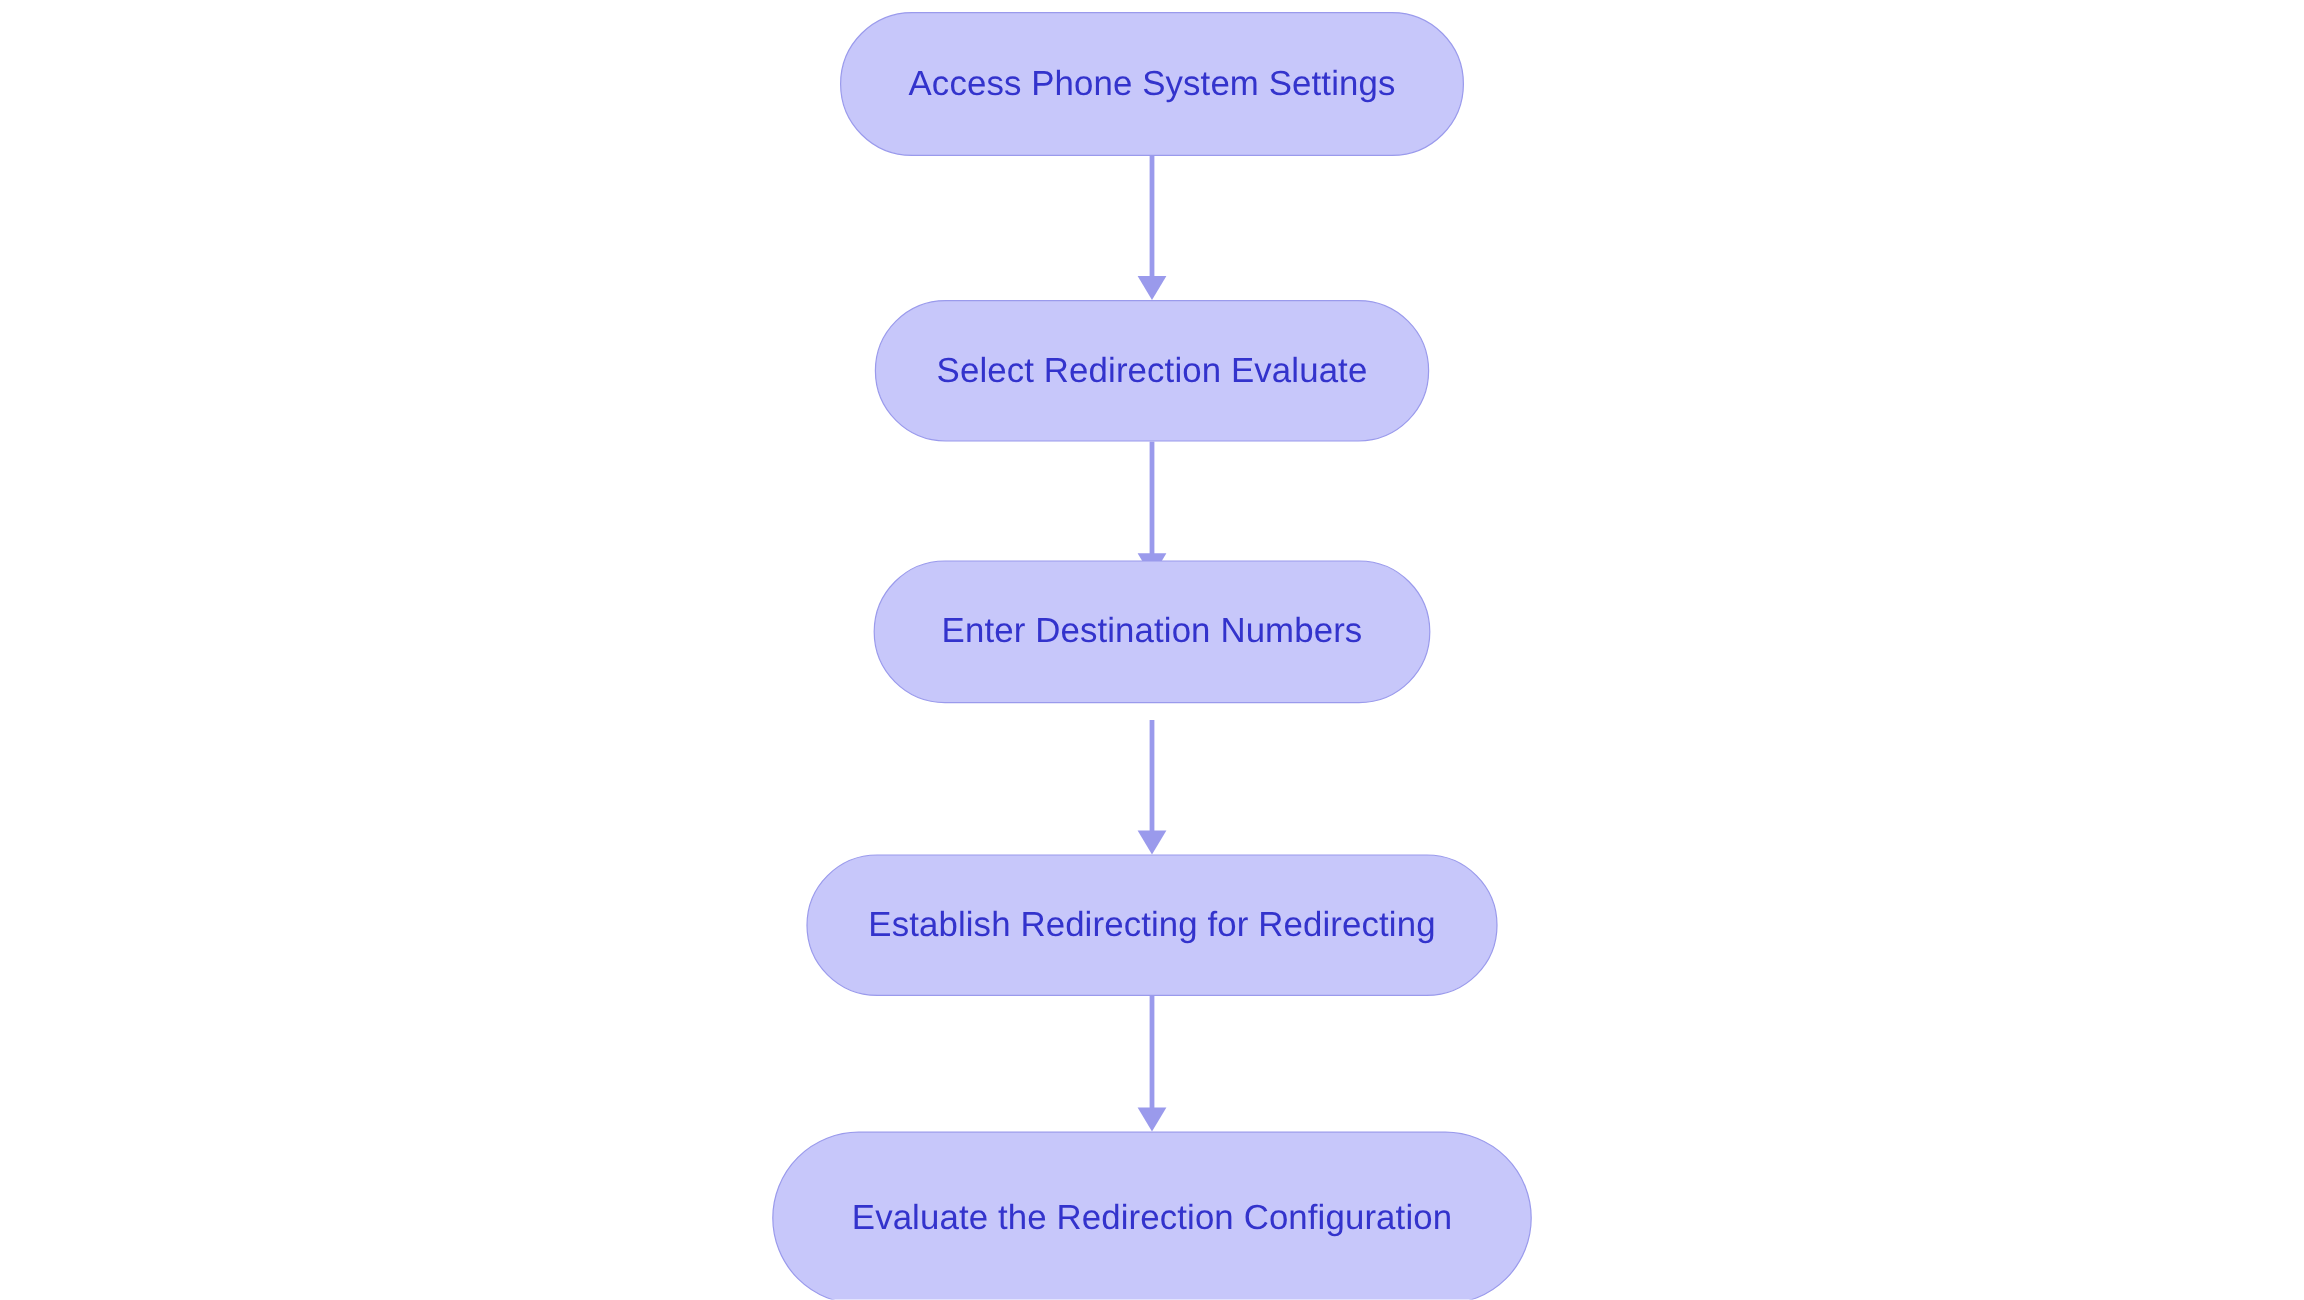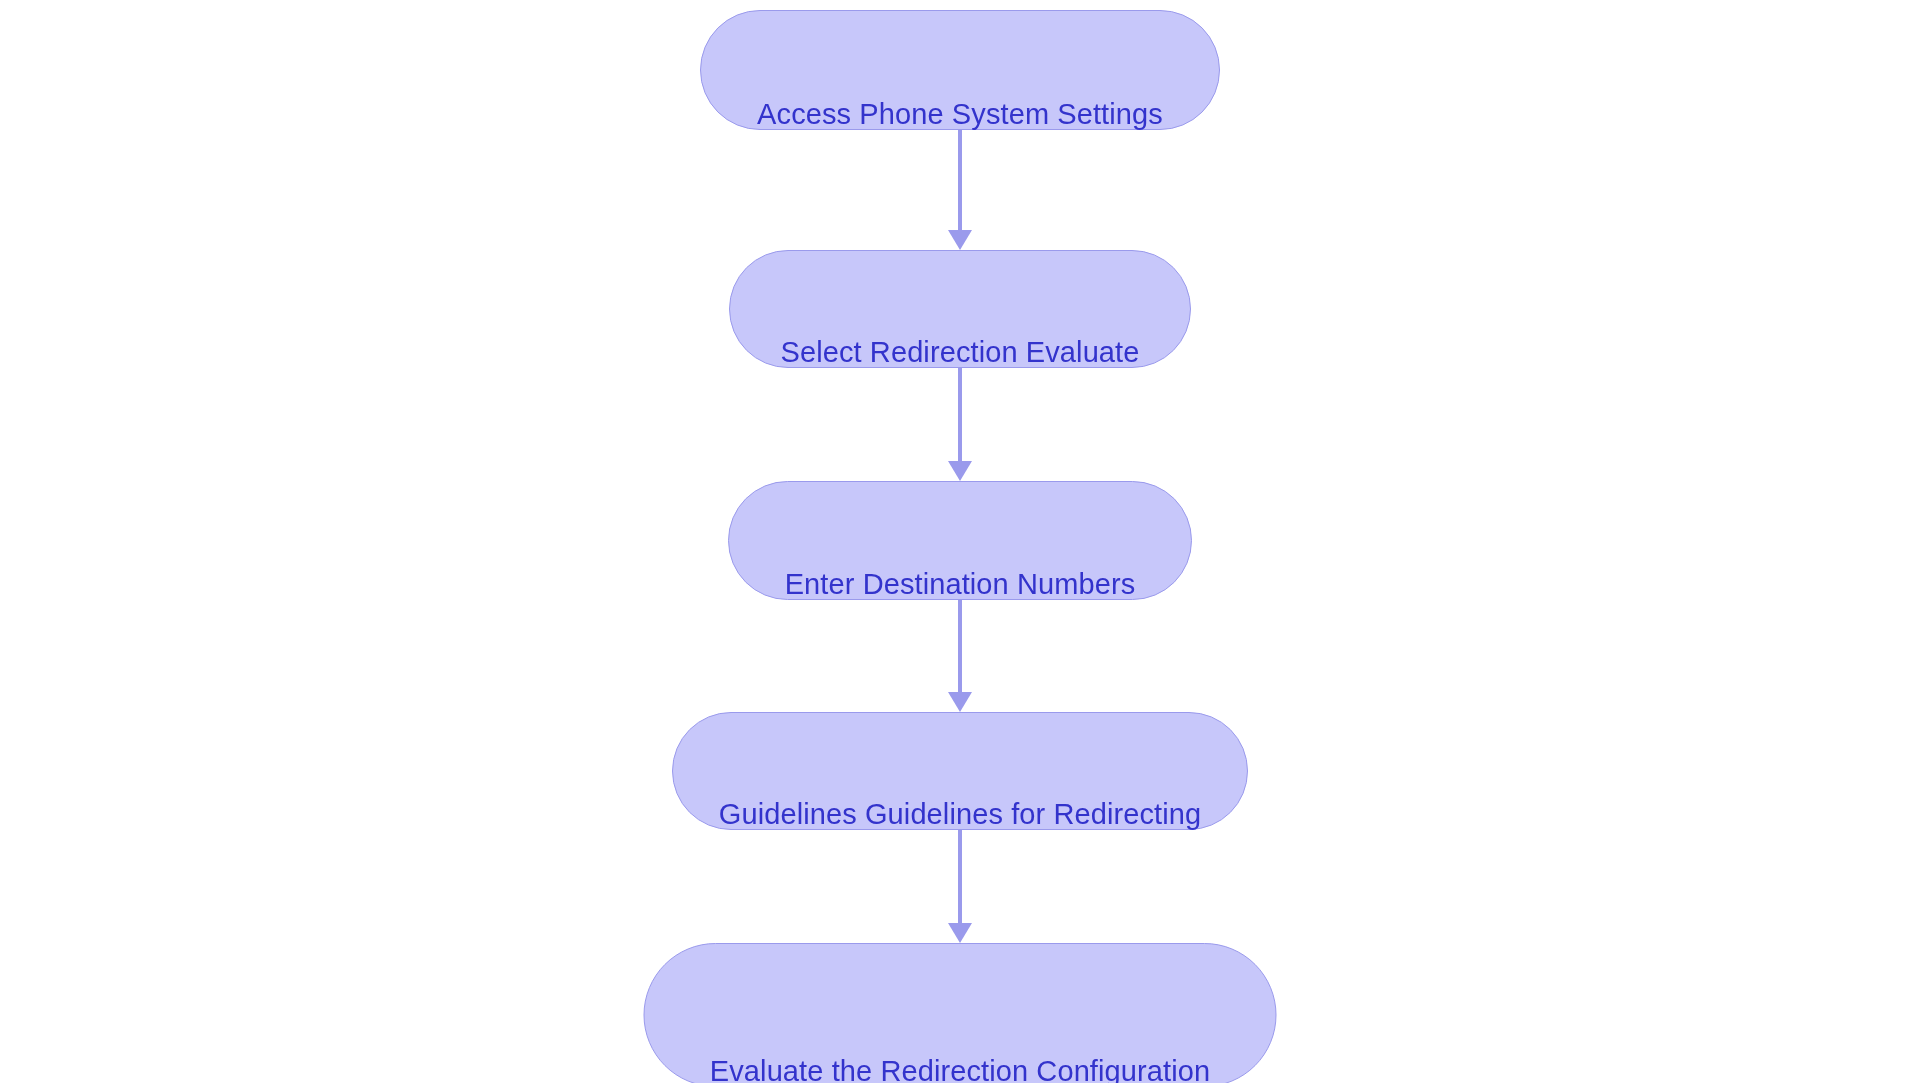--- a/index.html
+++ b/index.html
@@ -20,21 +20,21 @@
     width: 1920px;
     height: 1083px;
     background: #ffffff;
   }
 
   
   .node {
     position: absolute;
     box-sizing: border-box;
     display: flex;
-    align-items: flex-end;
+    align-items: center;
     justify-content: center;
     background: #c7c7fa;
     border: 1.6px solid #9a9aec;
     border-radius: 9999px;
     transform: translateX(-50%);
   }
   .node-label {
     color: #3333cc;
     font-size: 29px;
     font-weight: 400;
@@ -90,25 +90,25 @@
   </div>
 
   <div class="node" style="left:960px; top:10px; width:520px; height:120px;">
     <span class="node-label">Access Phone System Settings</span>
   </div>
 
   <div class="node" style="left:960px; top:250px; width:462px; height:118px;">
     <span class="node-label">Select Redirection Evaluate</span>
   </div>
 
-  <div class="node" style="left:960px; top:481px; width:464px; height:119px;">
+  <div class="node" style="left:960px; top:467px; width:464px; height:119px;">
     <span class="node-label">Enter Destination Numbers</span>
   </div>
 
   <div class="node" style="left:960px; top:712px; width:576px; height:118px;">
-    <span class="node-label">Guidelines Guidelines for Redirecting</span>
+    <span class="node-label">Establish Redirecting for Redirecting</span>
   </div>
 
   <div class="node" style="left:960px; top:943px; width:633px; height:144px;">
     <span class="node-label">Evaluate the Redirection Configuration</span>
   </div>
 
 </div>
 
 </body></html>

